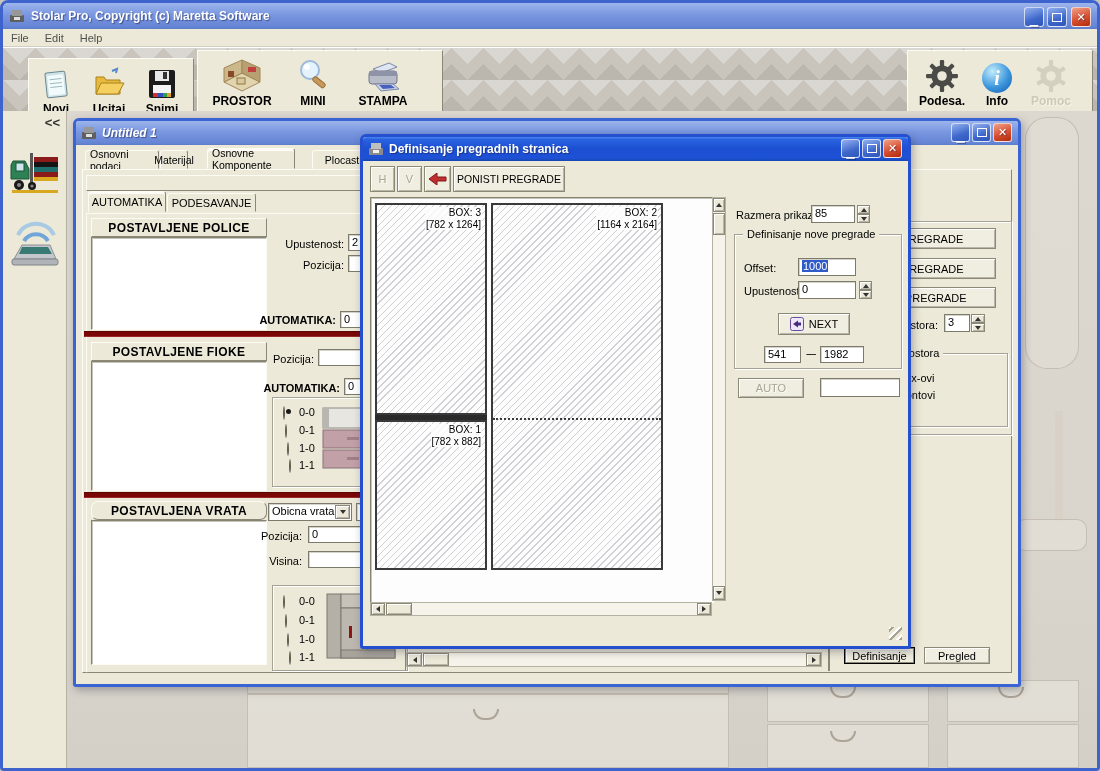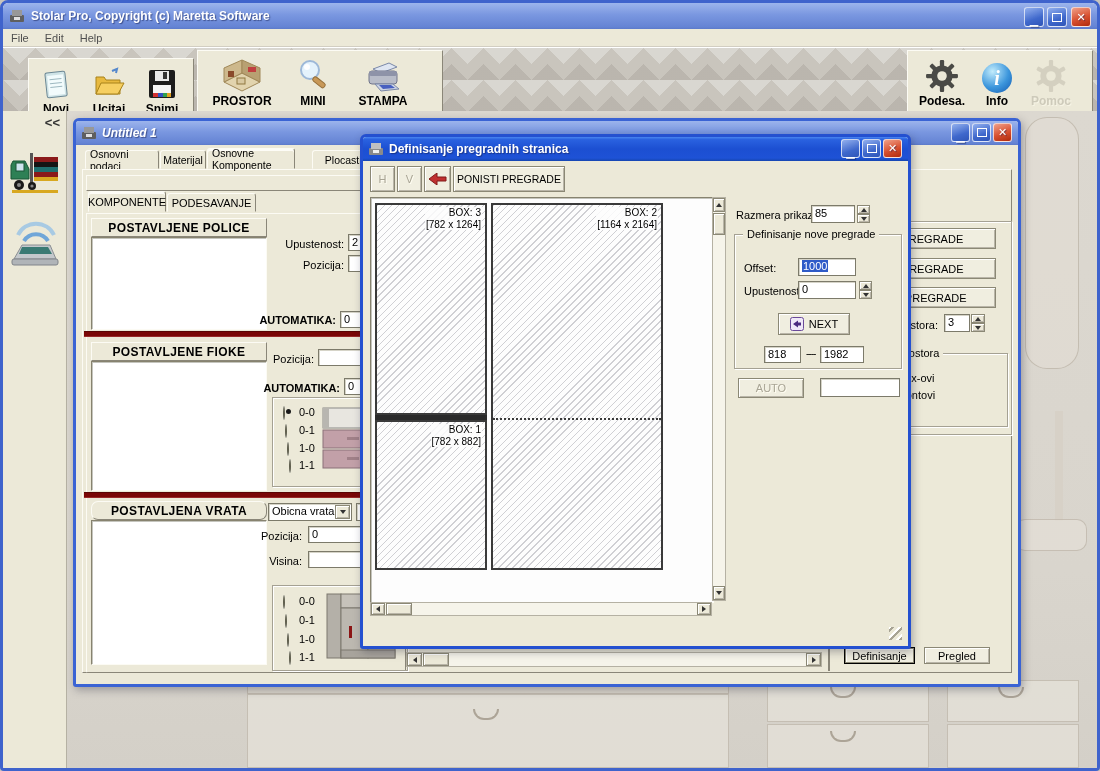--- a/index.html
+++ b/index.html
@@ -279,30 +279,30 @@
       <span class="abs capbtn" style="right:27px;top:2px;width:19px;height:19px;">
           <span class="glyph" style="font-size:9px;border:1px solid #fff;width:8px;height:7px;"></span>
         </span>
       <span class="abs capbtn close" style="right:6px;top:2px;width:19px;height:19px;">
           <span class="glyph">✕</span>
         </span>
     </div>
 
     <div class="abs" style="left:0;top:27px;right:0;height:21px;">
       <div class="tab" style="left:9px;width:74px;">Osnovni podaci</div>
-      <div class="tab" style="left:84px;width:46px;">Materijal</div>
+      <div class="tab" style="left:84px;width:28px;">Materijal</div>
       <div class="tab active" style="left:131px;width:88px;">Osnovne Komponente</div>
       <div class="tab" style="left:236px;width:80px;">Plocasti ma</div>
     </div>
 
     <div class="abs outset" style="left:6px;top:48px;width:928px;height:502px;"></div>
     <div class="abs outset" style="left:10px;top:54px;width:316px;height:14px;"></div>
 
     <div class="abs" style="left:10px;top:70px;width:320px;height:22px;">
-      <div class="tab active" style="left:2px;width:78px;font-size:11px;">KOMPONENTE</div>
+      <div class="tab active" style="left:2px;width:78px;font-size:11px;">AUTOMATIKA</div>
       <div class="tab" style="left:81px;width:89px;font-size:11px;">PODESAVANJE</div>
     </div>
     <div class="abs outset" style="left:10px;top:92px;width:318px;height:458px;border-radius:0 2px 2px 2px;"></div>
 
     <div class="abs outset hdrbar" style="left:15px;top:97px;width:174px;height:17px;">POSTAVLJENE POLICE</div>
     <div class="abs inset" style="left:15px;top:116px;width:174px;height:91px;"></div>
     <div class="abs" style="left:180px;top:117px;width:88px;text-align:right;">Upustenost:</div>
     <div class="abs field" style="left:272px;top:113px;width:54px;height:17px;">2</div>
     <div class="abs" style="left:180px;top:138px;width:88px;text-align:right;">Pozicija:</div>
     <div class="abs field" style="left:272px;top:134px;width:54px;height:17px;"></div>
@@ -499,21 +499,21 @@
             <span class="tri-dn"></span>
           </span>
       </div>
       <div class="abs btn" style="left:43px;top:78px;width:72px;height:22px;gap:5px;">
         <svg width="14" height="14" viewBox="0 0 14 14">
             <rect x="0.5" y="0.5" width="13" height="13" rx="2" fill="#efe8f8" stroke="#6a4a9a"></rect>
             <polygon points="3,7 8,3.5 8,5.5 11,5.5 11,8.5 8,8.5 8,10.5" fill="#4a2a80"></polygon>
           </svg>
         <span>NEXT</span>
       </div>
-      <div class="abs field" style="left:29px;top:111px;width:37px;height:17px;">818</div>
+      <div class="abs field" style="left:29px;top:111px;width:37px;height:17px;">541</div>
       <span class="abs" style="left:71px;top:113px;font-size:10px;letter-spacing:-1px;">----</span>
       <div class="abs field" style="left:85px;top:111px;width:44px;height:17px;">1982</div>
     </div>
 
     <div class="abs btn disabled" style="left:375px;top:241px;width:66px;height:20px;">AUTO</div>
     <div class="abs field" style="left:457px;top:241px;width:80px;height:19px;"></div>
 
     <div class="abs grip" style="right:6px;bottom:6px;width:13px;height:13px;"></div>
   </div>
 

